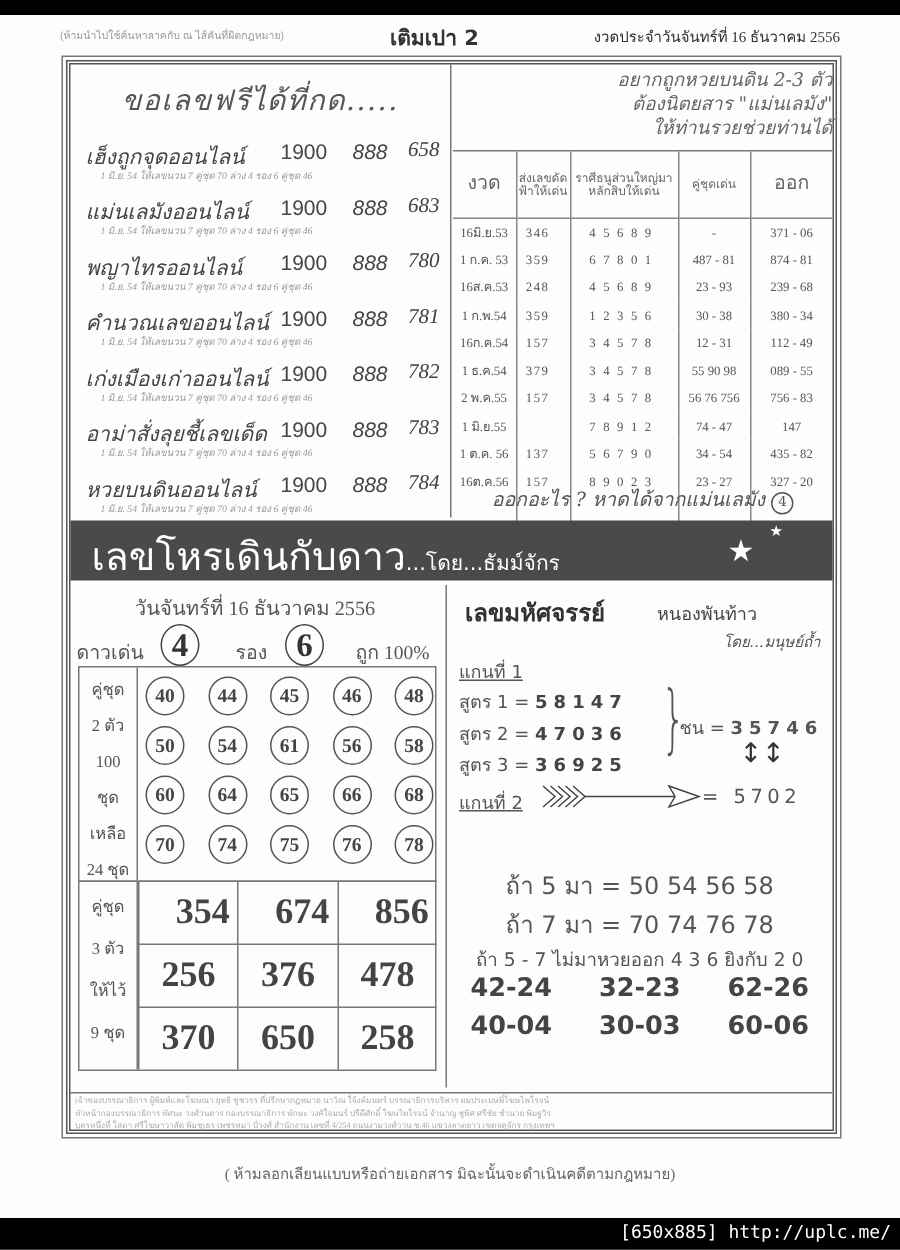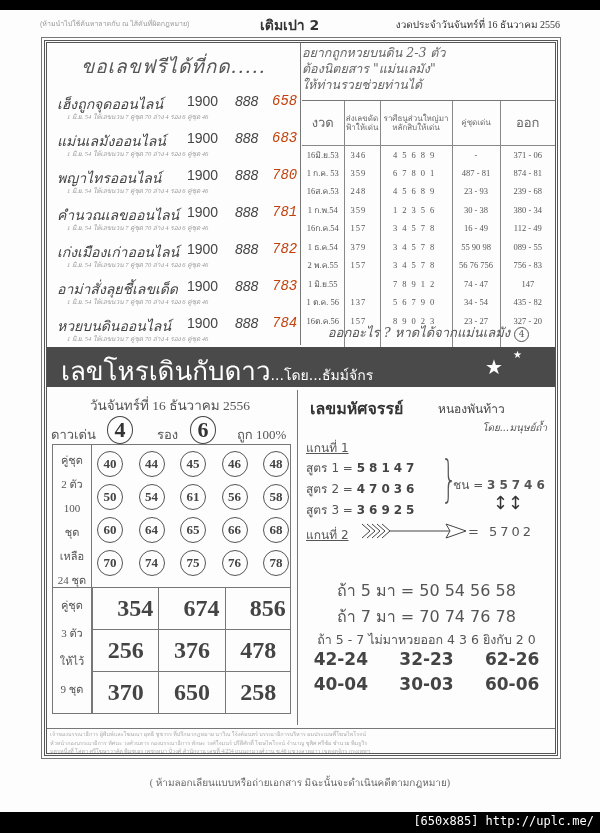--- a/index.html
+++ b/index.html
@@ -15,28 +15,28 @@
   .frame { position: absolute; left: 44px; top: 40px; width: 514px; height: 716px; border: 3px double #555; }
   .frame2 { position: absolute; left: 41px; top: 37px; width: 520px; height: 722px; border: 1px solid #777; }
 
   
   .tl { position: absolute; left: 47px; top: 43px; width: 254px; height: 302px; border-right: 1px solid #777; }
   .tl .heading { text-align: center; font-style: italic; font-size: 19px; color: #555; margin-top: 8px; font-family: "DejaVu Serif", serif; letter-spacing: 1px; }
   .svc { position: relative; height: 37px; }
   .svc .name { position: absolute; left: 10px; top: 0; font-style: italic; font-size: 14px; color: #444; font-family: "DejaVu Serif", serif; }
   .svc .n1 { position: absolute; left: 140px; top: 0; font-size: 14px; font-family: "Liberation Sans", sans-serif; color: #444; }
   .svc .n2 { position: absolute; left: 188px; top: 0; font-size: 14px; font-style: italic; font-family: "Liberation Sans", sans-serif; color: #444; }
-  .svc .n3 { position: absolute; left: 225px; top: 0; font-size: 14px; font-style: italic; font-family: Liberation Mono, monospace; color: #c2410c; }
+  .svc .n3 { position: absolute; left: 225px; top: 0; font-size: 14px; font-style: italic; font-family: Liberation Serif, serif; color: #404040; }
   .svc .sub { position: absolute; left: 20px; top: 19px; font-size: 6.5px; color: #999; font-style: italic; font-family: "Liberation Serif", serif; }
   .svc-list { margin-top: 12px; }
   .tl .foot { text-align: center; font-style: italic; font-size: 13px; color: #555; line-height: 16px; margin-top: -2px; }
 
   
   .tr { position: absolute; left: 302px; top: 43px; width: 253px; height: 302px; }
-  .tr .slogan { text-align: left; font-style: italic; font-size: 12.5px; color: #666; line-height: 16px; padding-top: 2px; height: 58px; border-bottom: 1px solid #777; }
+  .tr .slogan { text-align: right; font-style: italic; font-size: 12.5px; color: #666; line-height: 16px; padding-top: 2px; height: 58px; border-bottom: 1px solid #777; }
   table.hist { border-collapse: collapse; width: 100%; font-family: "Liberation Serif", serif; font-size: 8.5px; color: #555; padding-left: 37px; }
   table.hist th { font-weight: normal; border-right: 1px solid #888; border-bottom: 1px solid #888; height: 44px; font-size: 8px; line-height: 9px; color: #666; }
   table.hist th.big { font-size: 13px; font-family: "DejaVu Sans", sans-serif; }
   table.hist td { border-right: 1px solid #888; height: 18.5px; text-align: center; white-space: nowrap; }
   table.hist td:last-child, table.hist th:last-child { border-right: none; }
   table.hist td.c2 { text-align: left; padding-left: 6px; letter-spacing: 1px; }
   table.hist td.c3 { letter-spacing: 5px; }
   table.hist tr.pad td { height: 22px; }
   .tr .foot { position: absolute; left: 0; bottom: 2px; width: 100%; text-align: center; font-style: italic; font-size: 13px; color: #555; }
   .circ-s { display: inline-block; width: 15px; height: 15px; border: 1px solid #555; border-radius: 50%; font-size: 9px; text-align: center; line-height: 13px; font-style: normal; }
@@ -211,21 +211,21 @@
             <td>1 ก.พ.54</td>
             <td class="c2">359</td>
             <td class="c3">12356</td>
             <td>30 - 38</td>
             <td>380 - 34</td>
           </tr>
         <tr>
             <td>16ก.ค.54</td>
             <td class="c2">157</td>
             <td class="c3">34578</td>
-            <td>16 - 49</td>
+            <td>12 - 31</td>
             <td>112 - 49</td>
           </tr>
         <tr>
             <td>1 ธ.ค.54</td>
             <td class="c2">379</td>
             <td class="c3">34578</td>
             <td>55 90 98</td>
             <td>089 - 55</td>
           </tr>
         <tr>

